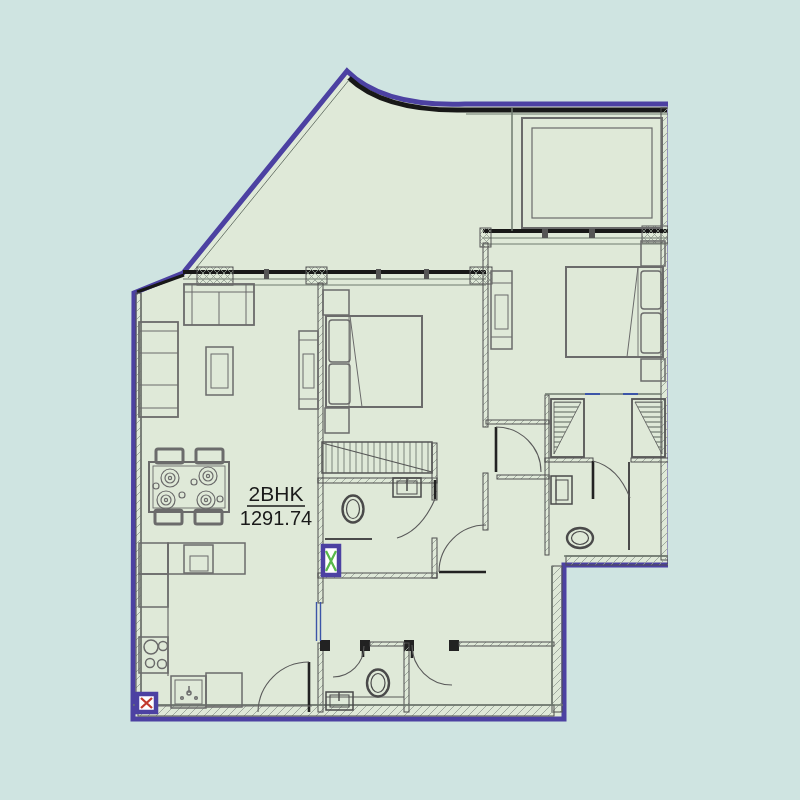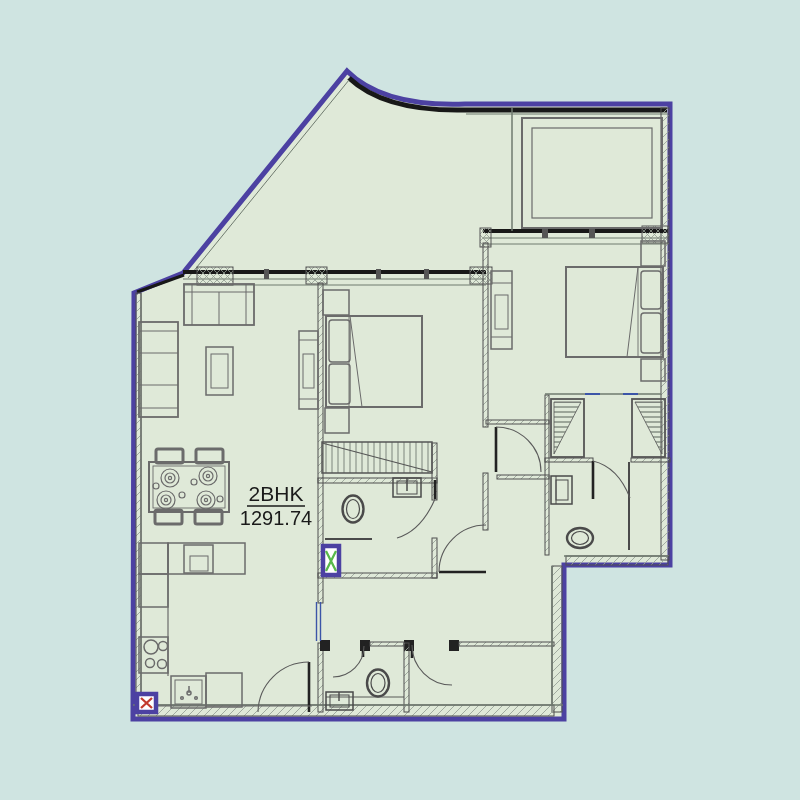--- a/index.html
+++ b/index.html
@@ -1,16 +1,16 @@
 <!DOCTYPE html>
 <html style="--c-background: #cfe4e1; --c-floor: #dfe9d8; --c-boundary: #4c41a2; --c-boundary-dark: #181818; --c-wall: #4f4f4f; --c-furniture: #6b6b6b; --c-hatch: #9aa49a; --c-window-blue: #3c55a8; --c-shaft-x-red: #c23b2e; --c-shaft-x-green: #58b84a;"><head>
 <meta charset="utf-8">
 <style>
   html,body{margin:0;padding:0;background:var(--c-background,#cfe4e1);}
-  .stage{width:800px;height:800px;position:relative;overflow:hidden;}
+  .stage{width:668px;height:800px;position:relative;overflow:hidden;}
   svg{display:block;}
   .bg{fill:var(--c-background,#cfe4e1);}
   .floor{fill:var(--c-floor,#dfe9d8);stroke:var(--c-boundary,#4c41a2);stroke-width:5;stroke-linejoin:miter;}
   .oband{stroke:var(--c-boundary-dark,#181818);fill:none;}
   .wall{fill:url(#pd);stroke:#4f4f4f;stroke-width:1;}
   .wallsolid{fill:#222;stroke:none;}
   .thick{stroke:var(--c-boundary-dark,#181818);fill:none;}
   .thin{stroke:#6f7a6f;fill:none;}
   .fur{stroke:var(--c-furniture,#6b6b6b);fill:none;}
   .fix{stroke:#4a4a4a;fill:none;}

